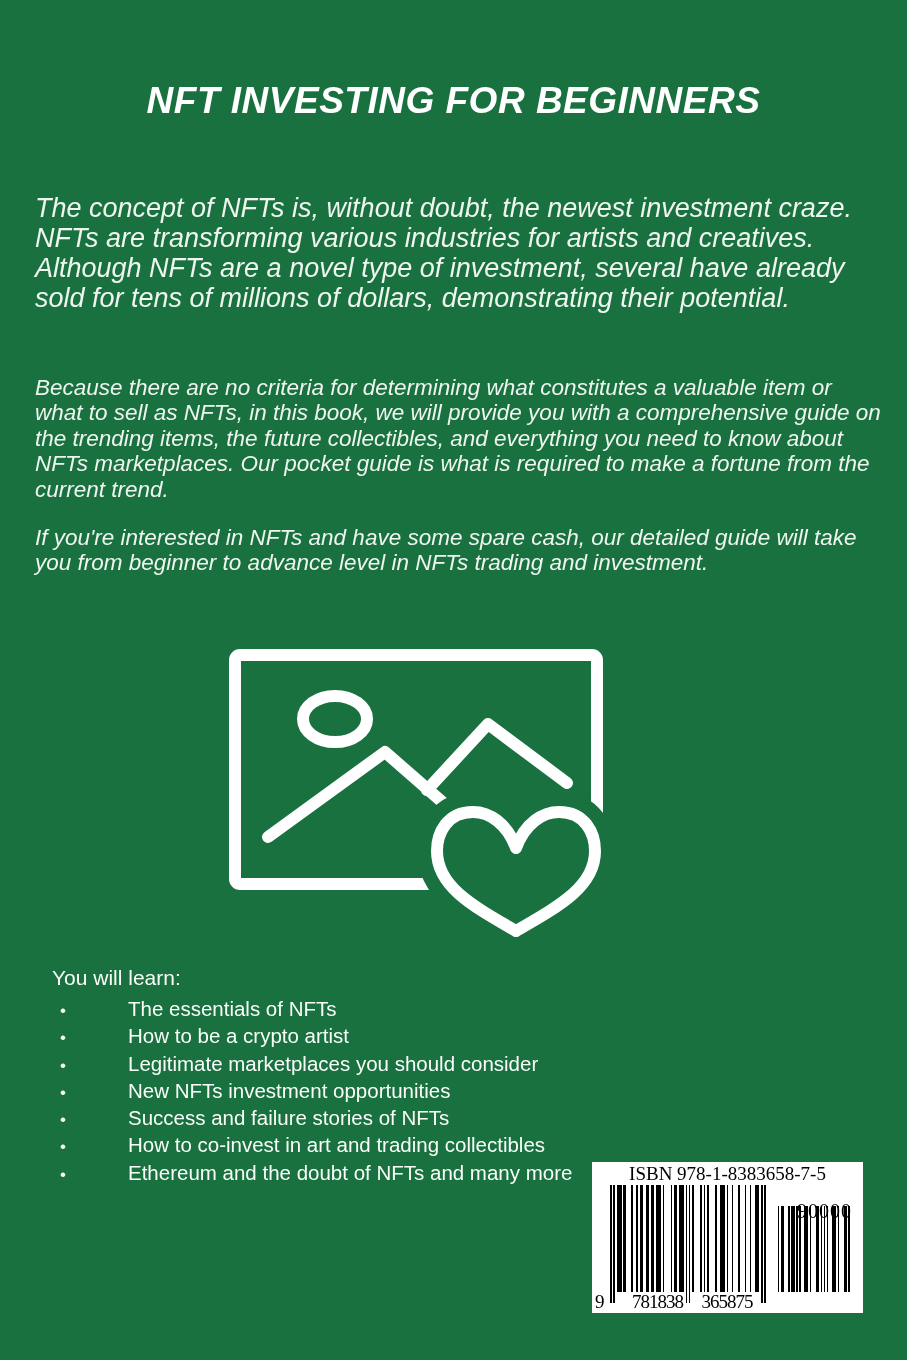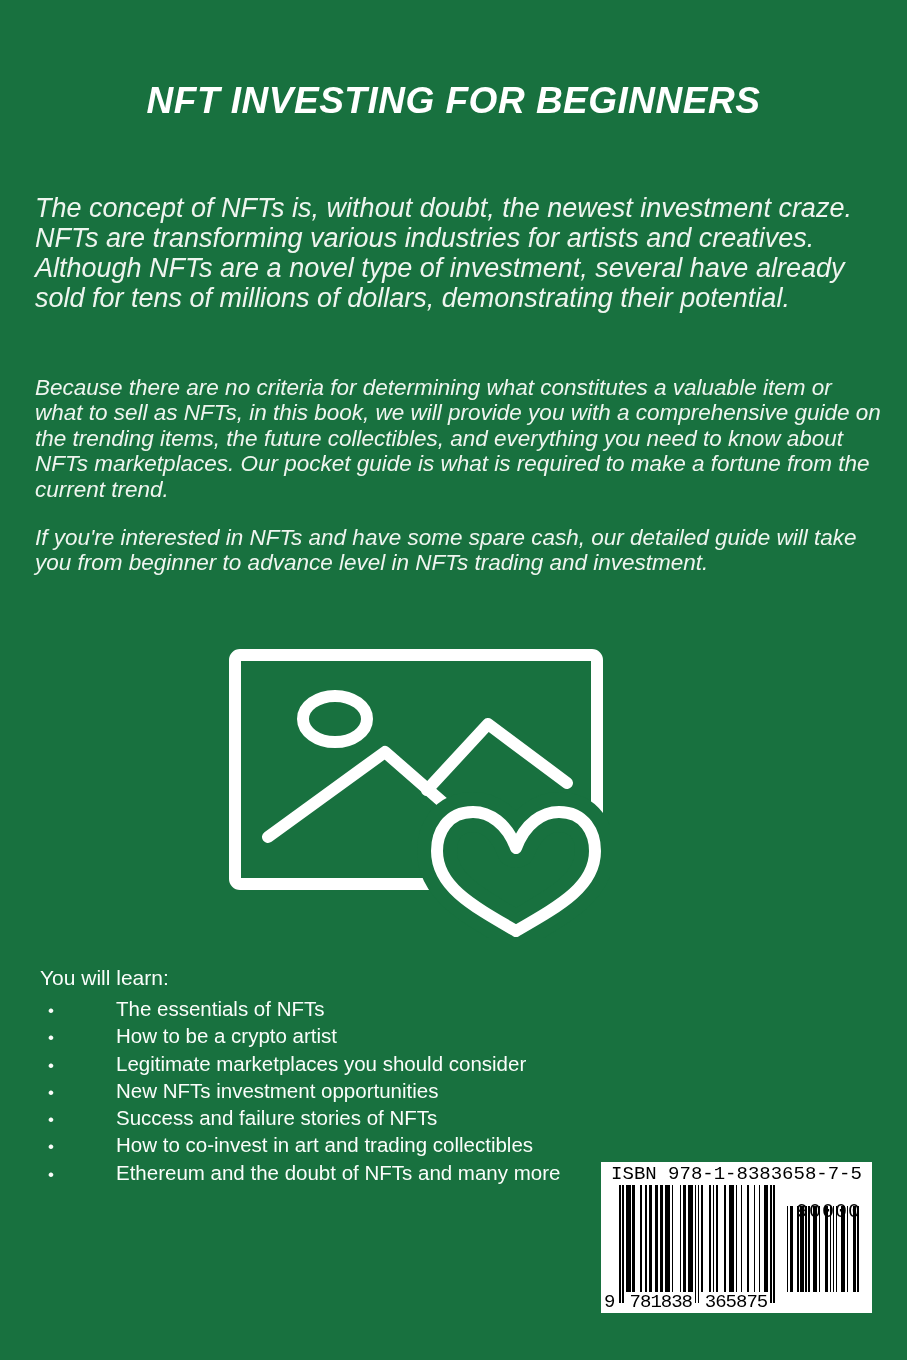--- a/index.html
+++ b/index.html
@@ -29,38 +29,37 @@
     color:var(--body-text);
     font-style:italic;
   }
   .p1{top:193px;width:845px;font-size:27px;line-height:30px;}
   .p2{top:375px;width:850px;font-size:22.5px;line-height:25.4px;}
   .p3{top:525px;width:850px;font-size:22.5px;line-height:25.4px;}
   .artwork{
     position:absolute;left:225px;top:643px;width:385px;height:295px;
   }
   .learn{
-    position:absolute;left:40px;top:966px;color:#FAFDFA;
+    position:absolute;left:52px;top:966px;color:#FAFDFA;
   }
   .learn-heading{
     font-size:21px;font-weight:400;margin-bottom:6px;
   }
   .learn-list{list-style:none;}
   .learn-list li{
     display:flex;align-items:baseline;
     font-size:20.5px;line-height:25.3px;
   }
   .bullet{
     flex:0 0 76px;padding-left:8px;font-size:17px;
   }
   .barcode-box{
     position:absolute;left:592px;top:1162px;width:271px;height:151px;
     background:#ffffff;color:var(--ink);
-    font-family:Liberation Mono, monospace;
-    margin-left:9px;
+    font-family:Liberation Serif, serif;
   }
   .isbn-line{
     position:absolute;top:1px;left:0;width:100%;
     text-align:center;font-size:19px;white-space:nowrap;
   }
   .supp-text{
     position:absolute;top:38px;left:184px;width:76px;
     text-align:right;font-size:20px;letter-spacing:1px;
   }
   .bars{position:absolute;left:0;top:0;width:267px;height:151px;shape-rendering:crispEdges;}

